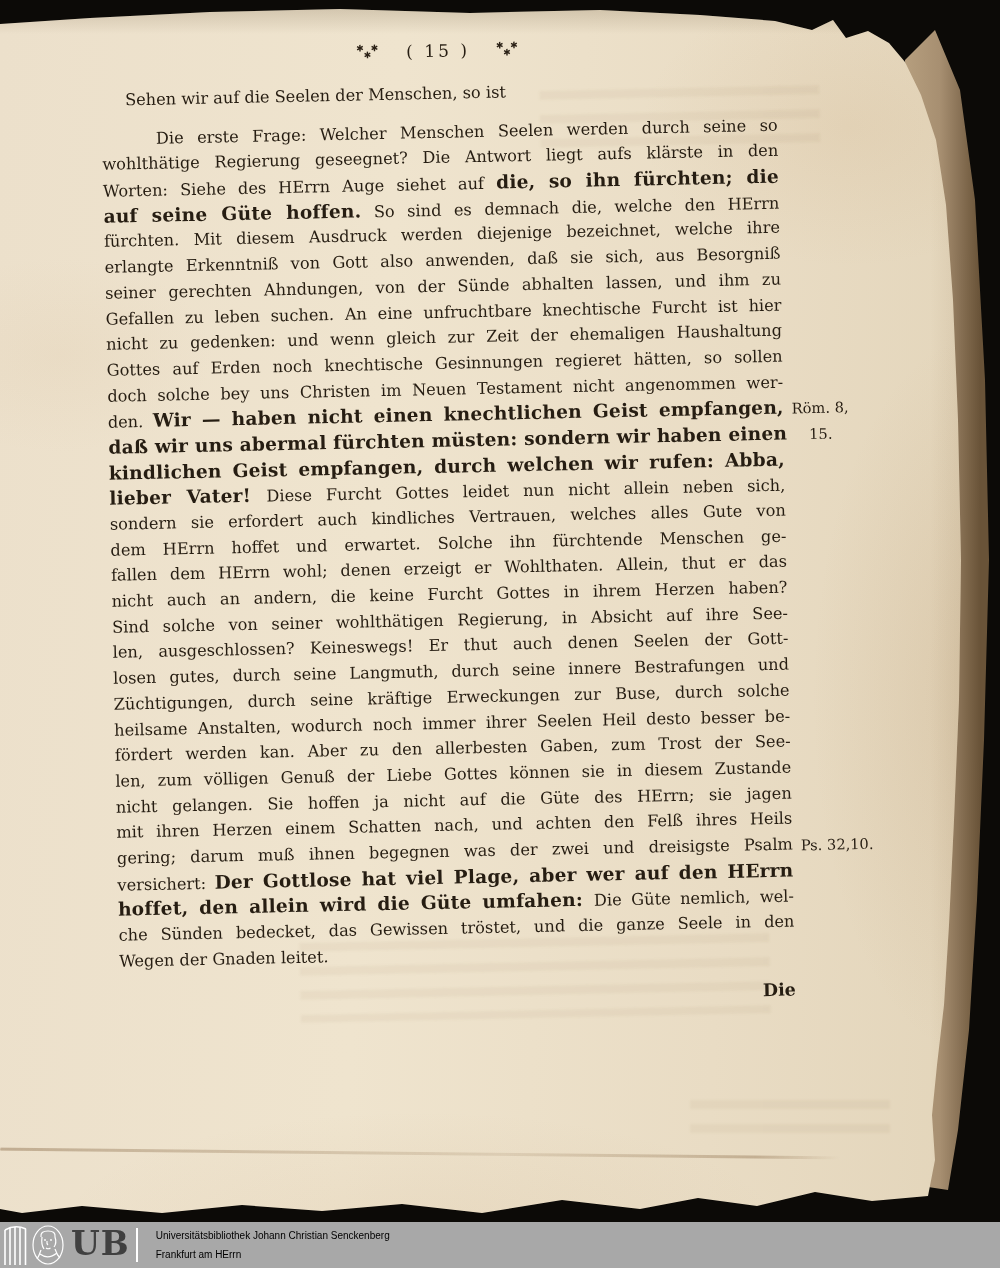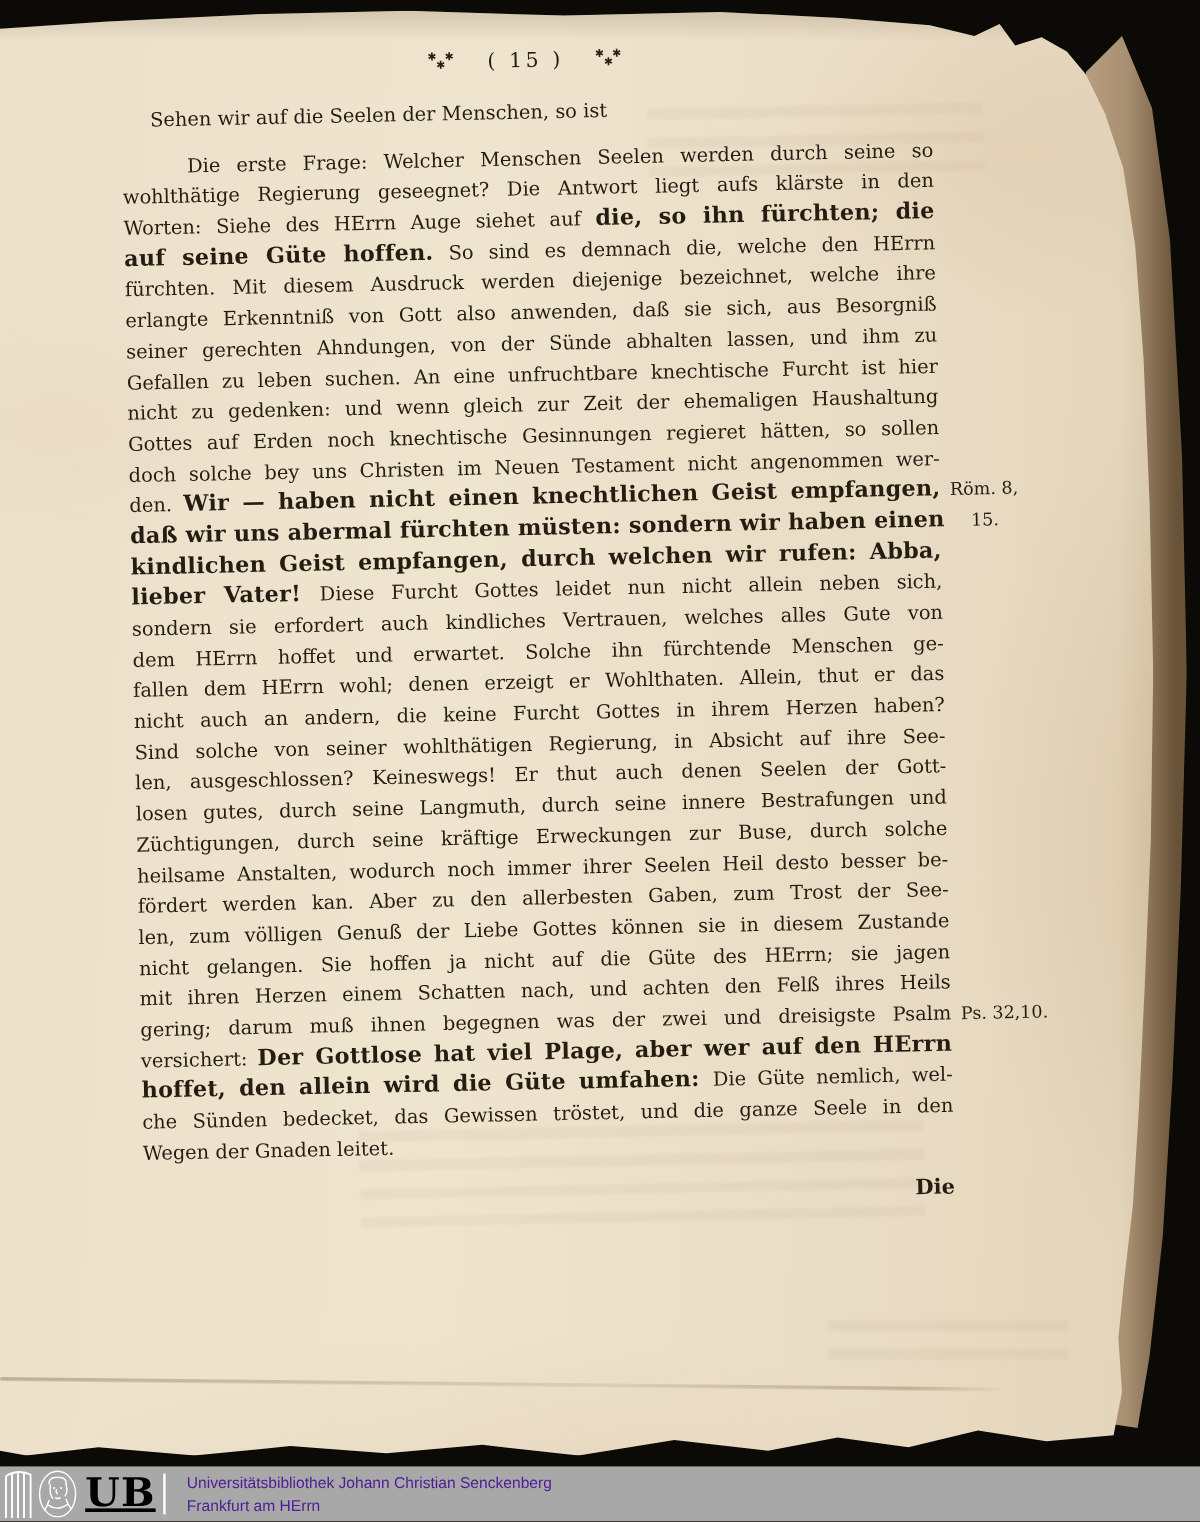--- a/index.html
+++ b/index.html
@@ -70,25 +70,25 @@
   .catchword-row{width:676px;text-align:right;text-align-last:right;padding-right:6px;margin-top:20px;font-size:17.5px;font-weight:600;}
   
   .footer{
     position:absolute;left:0;top:1222px;width:1000px;height:46px;
     background:#a8a8a8;display:flex;align-items:center;
     font-family:"Liberation Sans", sans-serif;
   }
   .logo{display:flex;align-items:center;height:46px;margin-left:3px;}
   .logo svg{display:block;}
   .ub-abbr{
-    color:#000000;font-family:"DejaVu Serif", serif;font-size:33px;font-weight:600;
-    letter-spacing:1px;margin:0 6px 2px 2px;line-height:40px;text-decoration:underline;
+    color:#404040;font-family:"DejaVu Serif", serif;font-size:33px;font-weight:600;
+    letter-spacing:1px;margin:0 6px 2px 2px;line-height:40px;
   }
   .logo-divider{width:2px;height:34px;background:#fff;margin-right:18px;}
-  .footer-text{color:#4c1d95;font-size:13px;line-height:19.5px;}
+  .footer-text{color:#000000;font-size:10px;line-height:19.5px;}
 </style>
 </head>
 <body>
 
 <div class="deckle"></div>
 
 <div class="paper">
   <div class="ghost ghost-bars g1"></div>
   <div class="ghost ghost-bars g2"></div>
   <div class="ghost ghost-bars g3"></div>

